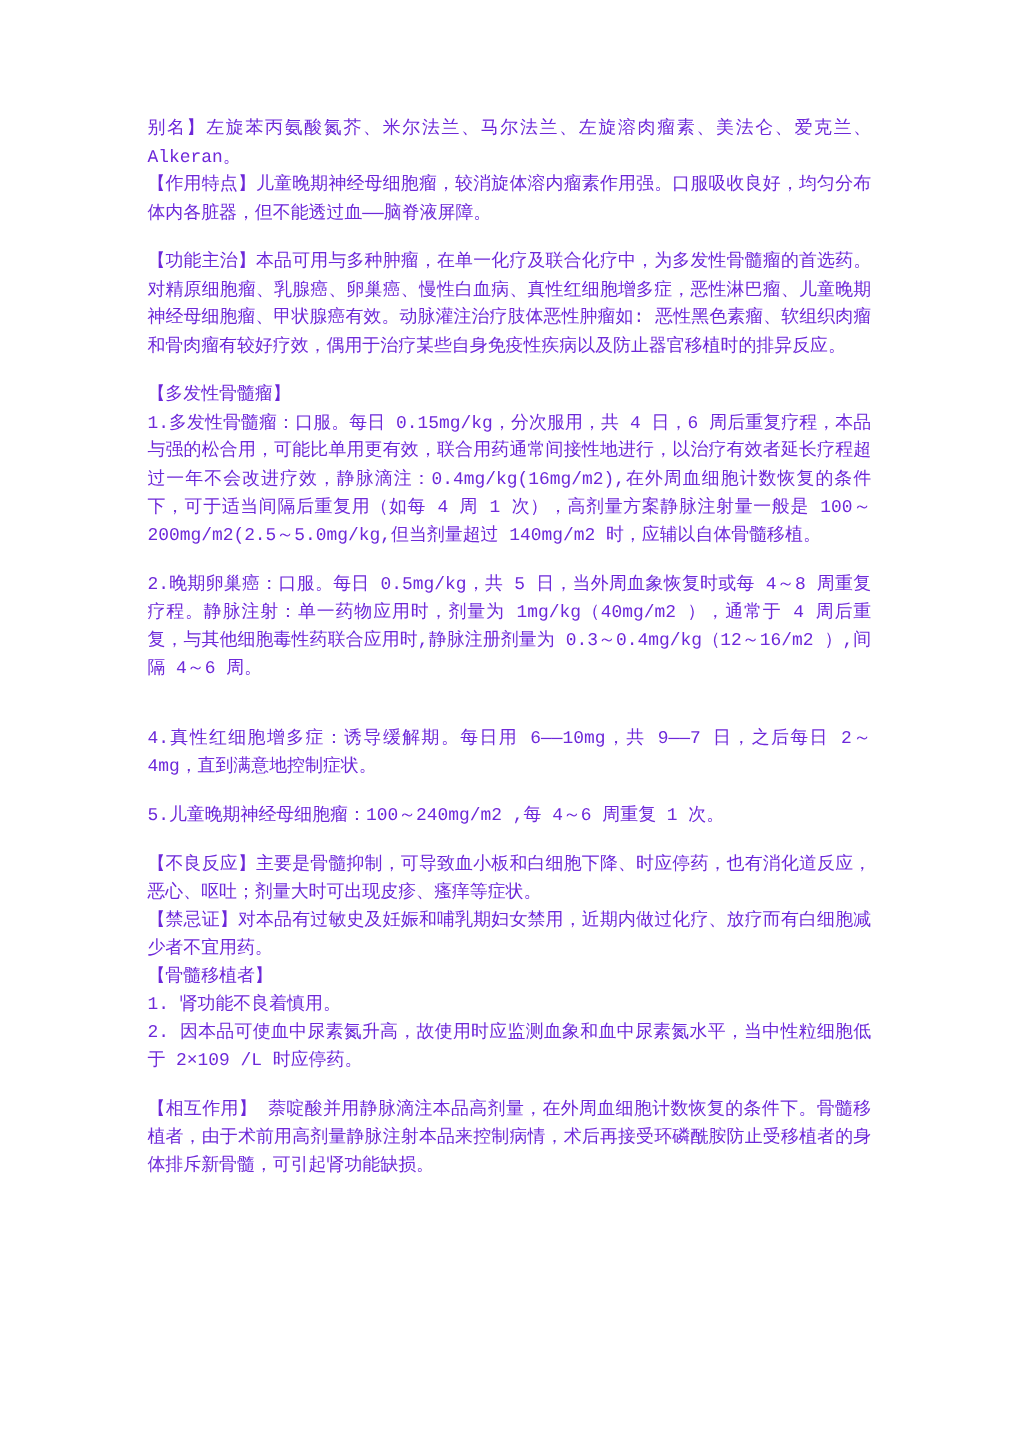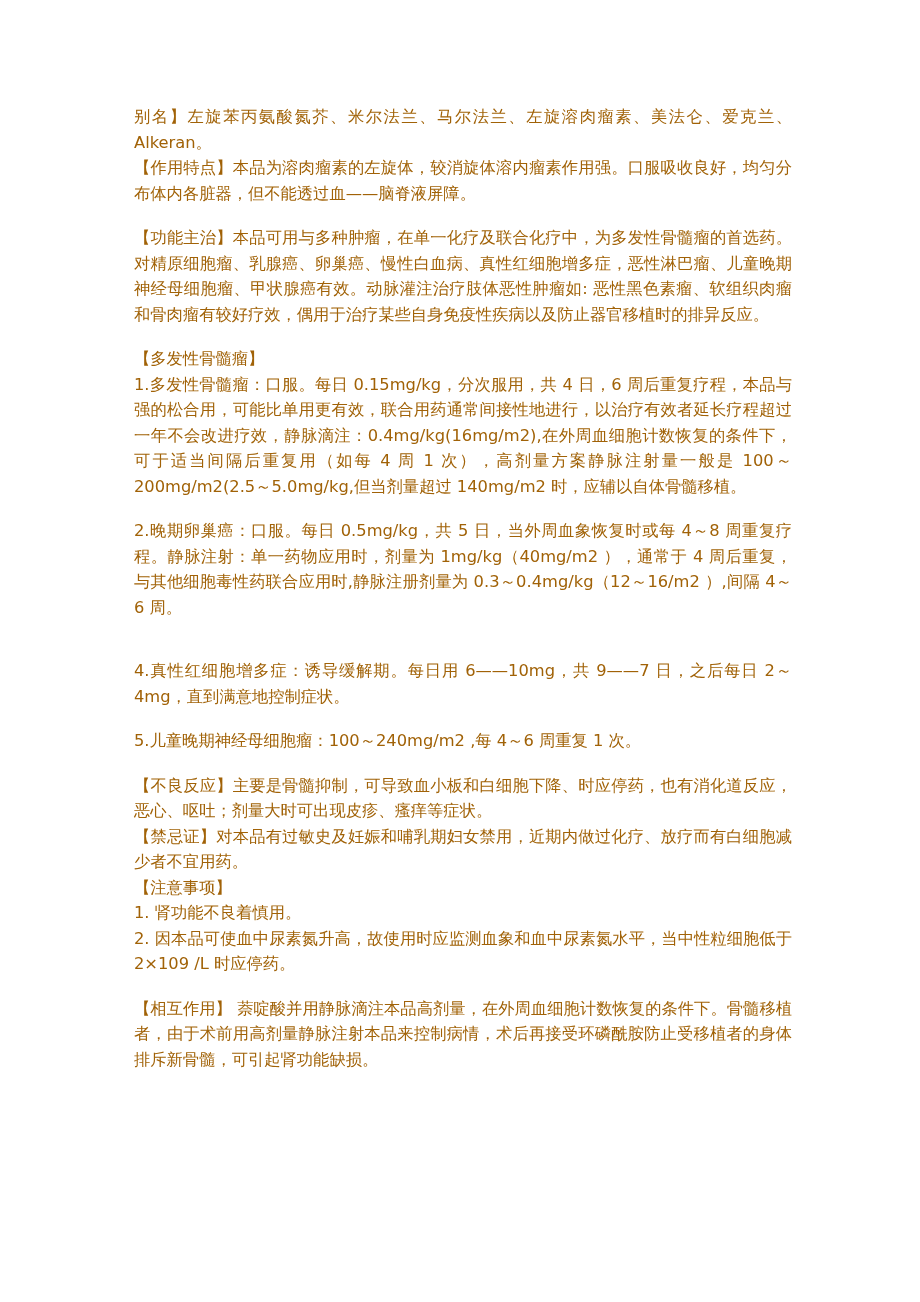--- a/index.html
+++ b/index.html
@@ -38,37 +38,37 @@
     padding: 0;
   }
   .spacer {
     height: 19px;
   }
 </style>
 </head>
 <body style="background: rgb(255, 255, 255);">
 
 <div class="doc-page">
-  <div class="doc-body" style="color: #a16207;">
+  <div class="doc-body" style="color: #6d28d9; font-family: Liberation Mono, monospace;">
       <p class="para">别名】左旋苯丙氨酸氮芥、米尔法兰、马尔法兰、左旋溶肉瘤素、美法仑、爱克兰、Alkeran。</p>
-      <p class="para">【作用特点】本品为溶肉瘤素的左旋体，较消旋体溶内瘤素作用强。口服吸收良好，均匀分布体内各脏器，但不能透过血——脑脊液屏障。</p>
+      <p class="para">【作用特点】儿童晚期神经母细胞瘤，较消旋体溶内瘤素作用强。口服吸收良好，均匀分布体内各脏器，但不能透过血——脑脊液屏障。</p>
       <div class="spacer"></div>
       <p class="para">【功能主治】本品可用与多种肿瘤，在单一化疗及联合化疗中，为多发性骨髓瘤的首选药。对精原细胞瘤、乳腺癌、卵巢癌、慢性白血病、真性红细胞增多症，恶性淋巴瘤、儿童晚期神经母细胞瘤、甲状腺癌有效。动脉灌注治疗肢体恶性肿瘤如: 恶性黑色素瘤、软组织肉瘤和骨肉瘤有较好疗效，偶用于治疗某些自身免疫性疾病以及防止器官移植时的排异反应。</p>
       <div class="spacer"></div>
       <p class="para">【多发性骨髓瘤】</p>
       <p class="para">1.多发性骨髓瘤：口服。每日 0.15mg/kg，分次服用，共 4 日，6 周后重复疗程，本品与强的松合用，可能比单用更有效，联合用药通常间接性地进行，以治疗有效者延长疗程超过一年不会改进疗效，静脉滴注：0.4mg/kg(16mg/m2),在外周血细胞计数恢复的条件下，可于适当间隔后重复用（如每 4 周 1 次），高剂量方案静脉注射量一般是 100～200mg/m2(2.5～5.0mg/kg,但当剂量超过 140mg/m2 时，应辅以自体骨髓移植。</p>
       <div class="spacer"></div>
       <p class="para">2.晚期卵巢癌：口服。每日 0.5mg/kg，共 5 日，当外周血象恢复时或每 4～8 周重复疗程。静脉注射：单一药物应用时，剂量为 1mg/kg（40mg/m2 ），通常于 4 周后重复，与其他细胞毒性药联合应用时,静脉注册剂量为 0.3～0.4mg/kg（12～16/m2 ）,间隔 4～6 周。</p>
       <div class="spacer"></div>
       <div class="spacer"></div>
       <p class="para">4.真性红细胞增多症：诱导缓解期。每日用 6——10mg，共 9——7 日，之后每日 2～4mg，直到满意地控制症状。</p>
       <div class="spacer"></div>
       <p class="para">5.儿童晚期神经母细胞瘤：100～240mg/m2 ,每 4～6 周重复 1 次。</p>
       <div class="spacer"></div>
       <p class="para">【不良反应】主要是骨髓抑制，可导致血小板和白细胞下降、时应停药，也有消化道反应，恶心、呕吐；剂量大时可出现皮疹、瘙痒等症状。</p>
       <p class="para">【禁忌证】对本品有过敏史及妊娠和哺乳期妇女禁用，近期内做过化疗、放疗而有白细胞减少者不宜用药。</p>
-      <p class="para">【注意事项】</p>
+      <p class="para">【骨髓移植者】</p>
       <p class="para">1. 肾功能不良着慎用。</p>
       <p class="para">2. 因本品可使血中尿素氮升高，故使用时应监测血象和血中尿素氮水平，当中性粒细胞低于 2×109 /L 时应停药。</p>
       <div class="spacer"></div>
       <p class="para">【相互作用】 萘啶酸并用静脉滴注本品高剂量，在外周血细胞计数恢复的条件下。骨髓移植者，由于术前用高剂量静脉注射本品来控制病情，术后再接受环磷酰胺防止受移植者的身体排斥新骨髓，可引起肾功能缺损。</p>
     </div>
 </div>
 
 </body></html>

